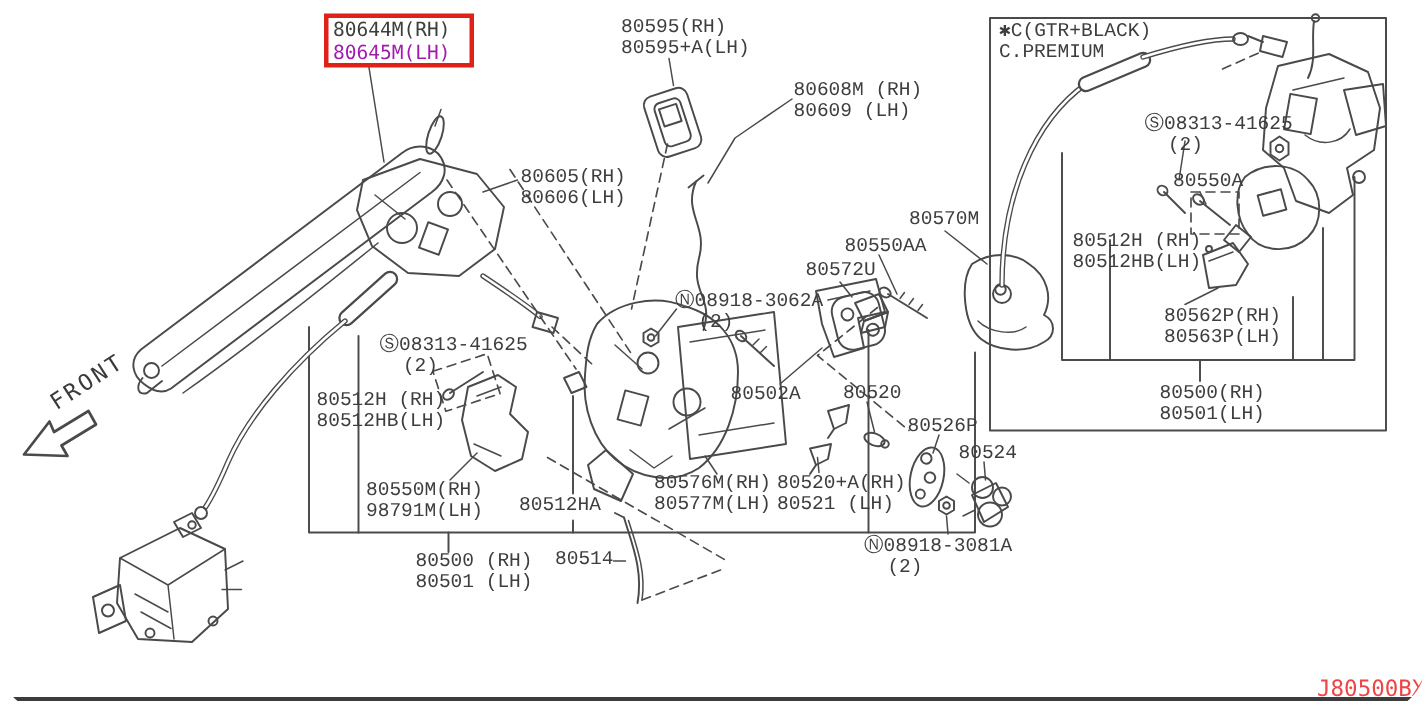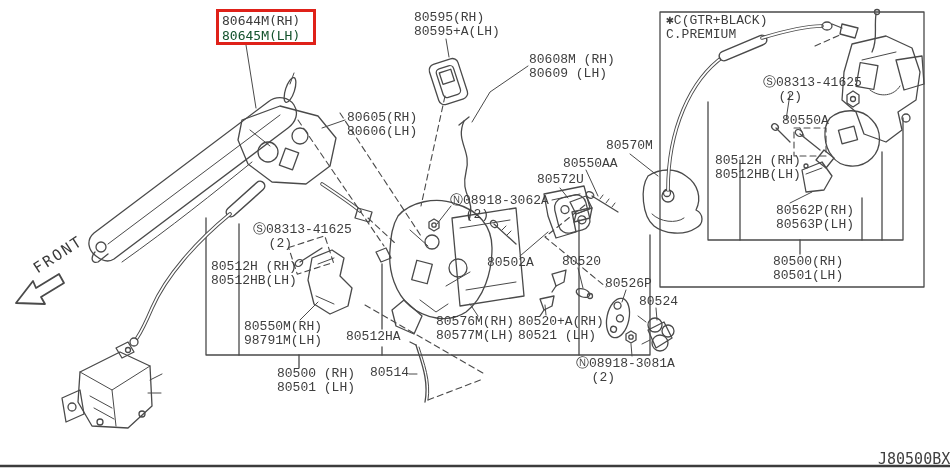--- a/index.html
+++ b/index.html
@@ -1,35 +1,35 @@
 <!DOCTYPE html>
 <html><head>
 <meta charset="utf-8">
 <style>
   html,body{margin:0;padding:0;background:#fff;}
   #stage{position:relative;width:950px;height:474px;background:#ffffff;overflow:hidden;
-         font-family:"DejaVu Sans Mono","Liberation Mono",monospace;}
+         font-family:"DejaVu Sans Mono","Liberation Mono",monospace;border-radius:31px;}
   #art{position:absolute;left:0;top:0;}
   #art *{stroke:#4a4a4a;fill:none;stroke-width:1.3;stroke-linecap:round;stroke-linejoin:round;}
   #art .wide{stroke-width:11;}
   #art .tube{stroke-width:3.6;}
   #art .core{stroke:#ffffff;stroke-width:1.8;}
   #art .corew{stroke:#ffffff;stroke-width:8;}
   #art .dash{stroke-dasharray:6 4;stroke-width:1.1;}
   #art .thin{stroke-width:1;}
   #art .rule{stroke:#3c3c3c;stroke-width:2.6;}
   #art .fillw{fill:#ffffff;}
   .lbl{position:absolute;font-size:13px;line-height:14px;color:#3e3e3e;white-space:pre;font-family:Liberation Mono, monospace;}
   #hlbox{position:absolute;left:216px;top:9px;width:100px;height:36px;border:3px solid #df2119;
          box-sizing:border-box;padding:1px 3px;cursor:pointer;}
   #hlbox .l1{color:#3e3e3e;font-size:13px;line-height:15px;white-space:pre;}
-  #hlbox .l2{color:#14532d;font-size:13px;line-height:15px;white-space:pre;}
+  #hlbox .l2{color:#a21caf;font-size:13px;line-height:15px;white-space:pre;}
   #front{position:absolute;left:30px;top:262px;font-size:15px;letter-spacing:2px;color:#3a3a3a;
          transform:rotate(-33deg);transform-origin:0 0;}
-  #code{position:absolute;left:878px;top:450px;font-size:15px;color:#404040;}
+  #code{position:absolute;left:878px;top:450px;font-size:15px;color:#ef4444;}
 </style>
 </head>
 <body>
 
 <div id="stage">
 
   <svg id="art" width="950" height="474" viewBox="0 0 950 474">
 
     <g>
       <path d="M206,218 L206,355 L650,355 L650,235"></path>

